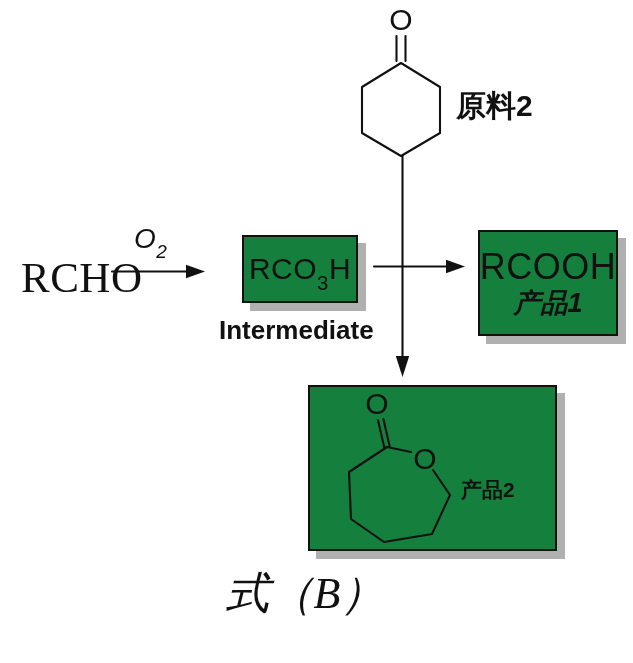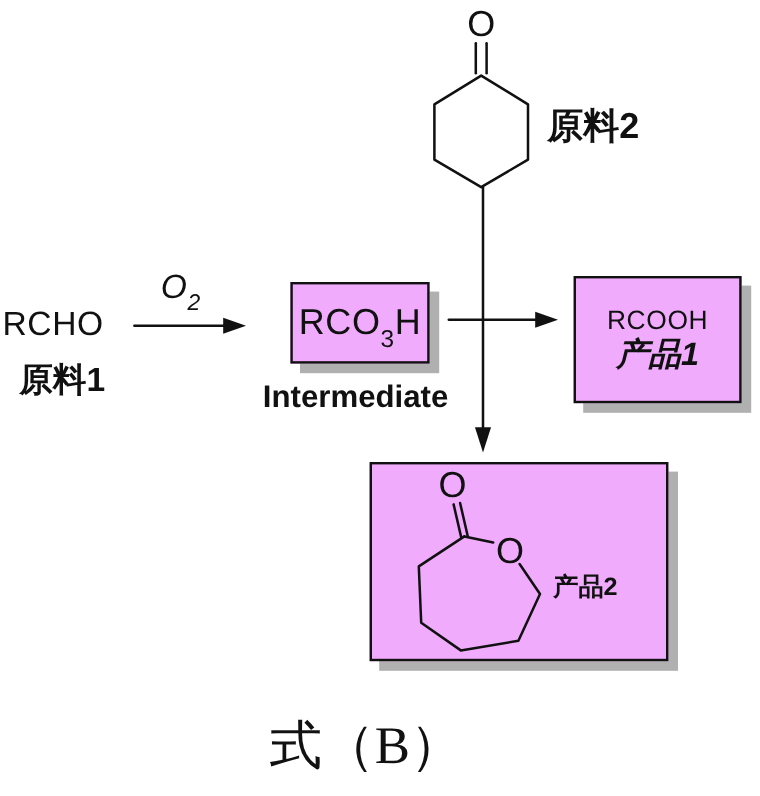--- a/index.html
+++ b/index.html
@@ -15,21 +15,21 @@
     font-family: "Liberation Sans", sans-serif;
     color: #111111;
     overflow: hidden;
   }
   .abs { position: absolute; }
 
   
   .chembox {
     position: absolute;
     box-sizing: border-box;
-    background: #f0abfc;
+    background: #15803d;
     border: 2.5px solid #111111;
     box-shadow: 8px 8px 0 #b0b0b0;
     display: flex;
     flex-direction: column;
     align-items: center;
     justify-content: center;
     z-index: 1;
   }
   .formula {
     font-size: 30px;
@@ -78,21 +78,21 @@
 </head>
 <body>
 
 <div id="canvas">
 
   <div class="chembox" style="left:242px; top:235px; width:116px; height:68px;">
     <div class="formula"><span>RCO</span><sub>3</sub><span>H</span></div>
   </div>
 
   <div class="chembox" style="left:478px; top:230px; width:140px; height:106px; gap:3px;">
-    <div class="formula" style="font-size:22px;text-align:center;">RCOOH</div>
+    <div class="formula" style="font-size:36px;text-align:center;">RCOOH</div>
     <div class="cjk-label" style="font-size:27px;font-style:italic;">产品1</div>
   </div>
 
   <div class="chembox" style="left:308px; top:385px; width:249px; height:166px;"></div>
 
   <svg id="svg-layer" width="633" height="663" viewBox="0 0 633 663">
 
     <g>
       <text class="atom" x="401" y="30" text-anchor="middle">O</text>
       <line class="stroke" x1="396.5" y1="36" x2="396.5" y2="61"></line>
@@ -118,27 +118,26 @@
     <g>
       <text class="atom" x="377" y="414" text-anchor="middle">O</text>
       <line class="stroke" x1="389.7" y1="446.4" x2="383.4" y2="419.1"></line>
       <line class="stroke" x1="384.3" y1="447.6" x2="378.0" y2="420.3"></line>
       <text class="atom" x="425" y="469" text-anchor="middle">O</text>
       <path class="stroke" d="M 387 447 L 411 452"></path>
       <path class="stroke" d="M 433 470 L 450 495 L 432 534 L 384 542 L 351 519 L 349 472 L 387 447"></path>
     </g>
   </svg>
 
-  <div class="abs lbl formula" style="left:2px; top:255px; font-size:28px;">RCHO</div>
+  <div class="abs lbl formula" style="left:21px; top:255px; font-size:43px;font-family:Liberation Serif, serif;">RCHO</div>
 
-  <div class="abs lbl cjk-label" style="left:16px; top:302px; font-size:28px;">原料1</div>
 
   <div class="abs lbl formula" style="left:134px; top:224px; font-size:28px;font-style:italic;"><span>O</span><sub>2</sub></div>
 
   <div class="abs lbl" style="left:219px; top:315px; font-size:26px; font-weight:bold;">Intermediate</div>
 
   <div class="abs lbl cjk-label" style="left:456px; top:89px; font-size:30px;text-align:center;">原料2</div>
 
   <div class="abs lbl cjk-label" style="left:461px; top:478px; font-size:21px;">产品2</div>
 
-  <div id="caption" class="abs lbl" style="left:175px; top:592px; width:260px;">式（B）</div>
+  <div id="caption" class="abs lbl" style="left:175px; top:564px; width:260px;font-style:italic;">式（B）</div>
 
 </div>
 
 </body></html>

